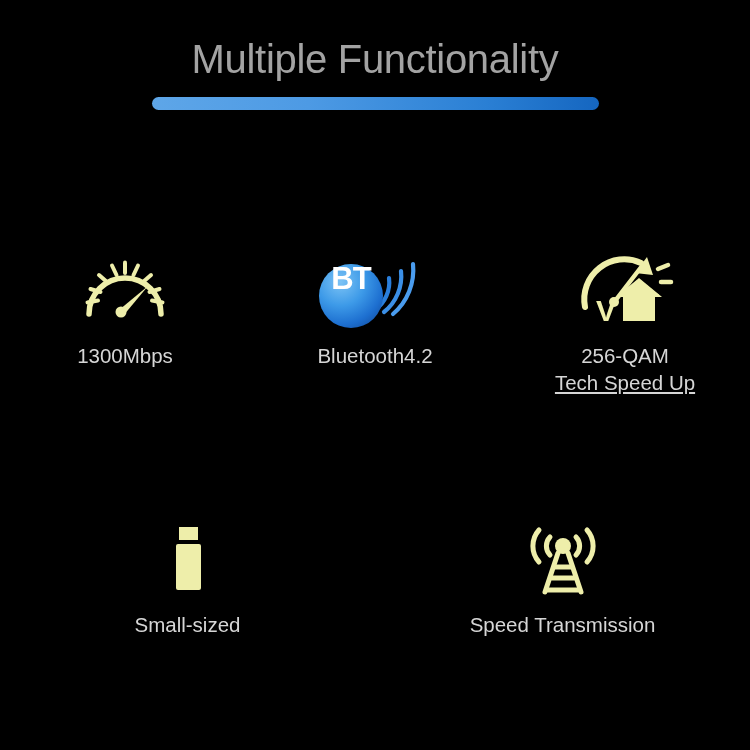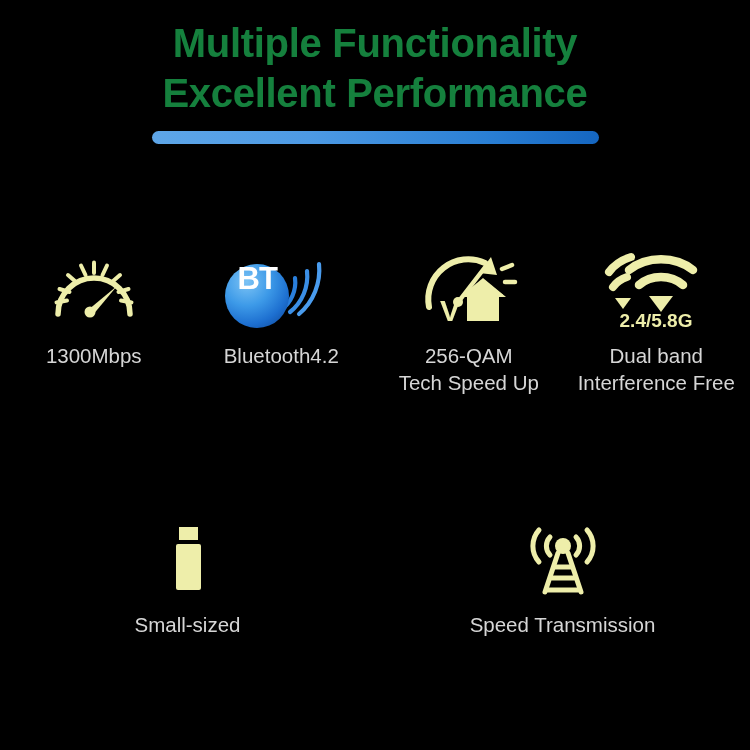--- a/index.html
+++ b/index.html
@@ -17,26 +17,27 @@
     position: relative;
   }
 
   
   .header {
     padding-top: 18px;
     text-align: center;
   }
 
   .heading-line {
-    color: #15803d;
+    color: #a3a3a3;
     font-size: 40px;
-    font-weight: bold;
+    font-weight: normal;
     line-height: 50px;
     letter-spacing: -0.3px;
     white-space: nowrap;
+    margin-top: 16px;
   }
 
   .accent-bar-wrap {
     margin-top: 13px;
     display: flex;
     justify-content: center;
   }
 
   .accent-bar {
     width: 447px;
@@ -79,21 +80,21 @@
 
   .label {
     margin-top: 8px;
     text-align: center;
     font-size: 20.5px;
     line-height: 27px;
     color: #d6d6d6;
     white-space: nowrap;
   }
 
-  .label .l2 { display: block; }
+  .label .l2 { display: block; text-decoration: underline; }
 
   
   .bt-wrap {
     position: relative;
     width: 120px;
     height: 96px;
   }
 
   .bt-circle {
     position: absolute;
@@ -123,21 +124,20 @@
   }
 
   
   .ico-yellow { display: block; }
 </style>
 </head>
 <body>
 
 <div class="header">
   <div class="heading-line">Multiple Functionality</div>
-  <div class="heading-line">Excellent Performance</div>
   <div class="accent-bar-wrap">
     <div class="accent-bar"></div>
   </div>
 </div>
 
 <div class="grid row-one">
   <div class="row">
 
     <div class="cell">
       <div class="icon-box">
@@ -202,43 +202,20 @@
             <line x1="86" y1="37" x2="96" y2="37"></line>
           </g>
         </svg>
       </div>
       <div class="label">
         <span>256-QAM</span>
         <span class="l2">Tech Speed Up</span>
       </div>
     </div>
 
-    <div class="cell">
-      <div class="icon-box">
-        <svg class="ico-yellow" width="112" height="86" viewBox="0 0 112 86">
-
-          <g fill="none" stroke="#eeeeaa" stroke-width="8" stroke-linecap="round">
-            <path d="M9 29 A44 36 0 0 1 31 14"></path>
-            <path d="M13 44 A28 24 0 0 1 27 34"></path>
-          </g>
-          <path d="M15 55 L31 55 L23 66 Z" fill="#eeeeaa"></path>
-
-          <g fill="none" stroke="#eeeeaa" stroke-width="8.5" stroke-linecap="round">
-            <path d="M29 27 A48 42 0 0 1 93 27"></path>
-            <path d="M39 42 A31 27 0 0 1 83 42"></path>
-          </g>
-          <path d="M49 53 L73 53 L61 69 Z" fill="#eeeeaa"></path>
-          <text x="56" y="84" text-anchor="middle" font-family="Liberation Sans, sans-serif" font-size="19" font-weight="bold" fill="#eeeeaa">2.4/5.8G</text>
-        </svg>
-      </div>
-      <div class="label">
-        <span>Dual band</span>
-        <span class="l2">Interference Free</span>
-      </div>
-    </div>
 
   </div>
 </div>
 
 <div class="grid row-two">
   <div class="row">
 
     <div class="cell">
       <div class="icon-box">
         <svg class="ico-yellow" width="46" height="78" viewBox="0 0 46 78">

